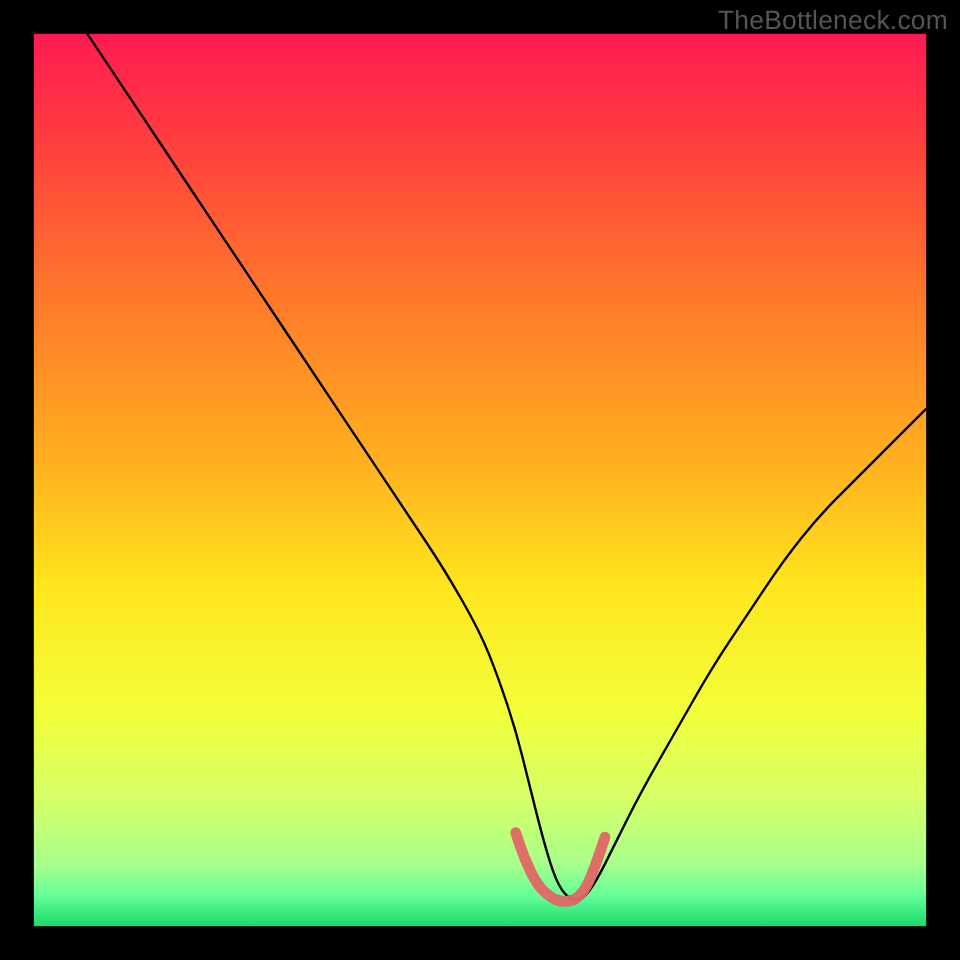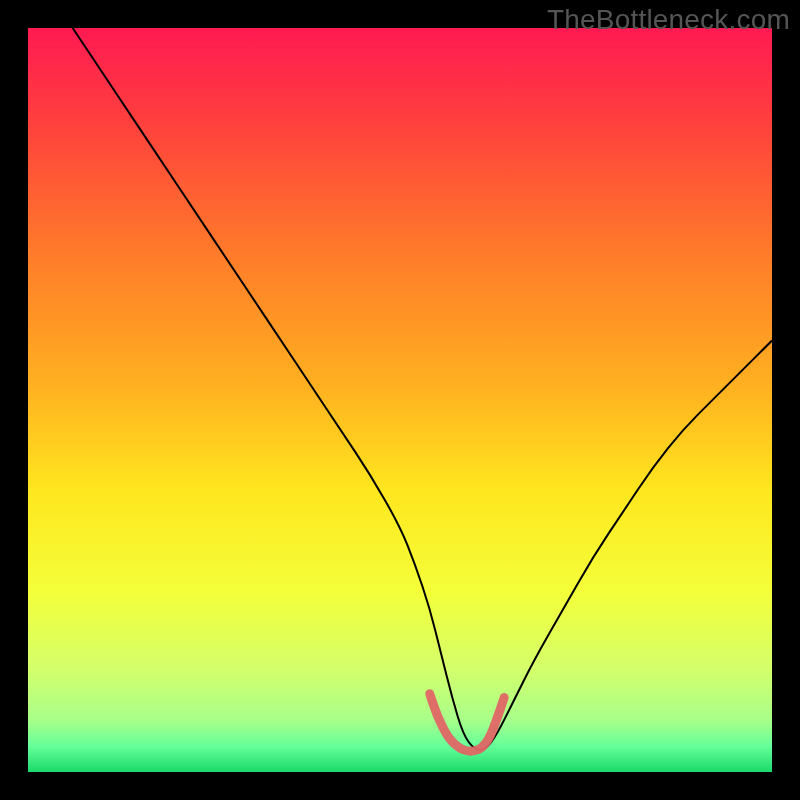--- a/index.html
+++ b/index.html
@@ -15,21 +15,21 @@
     position: relative;
     width: 800px;
     height: 800px;
     background: #000;
   }
   .watermark {
     position: absolute;
     top: 4px;
     right: 10px;
     color: #555;
-    font-size: 28px;
+    font-size: 22px;
     font-weight: 500;
     z-index: 10;
     letter-spacing: 0.2px;
   }
   .plot-area {
     position: absolute;
     left: 28px;
     top: 28px;
     width: 744px;
     height: 744px;

